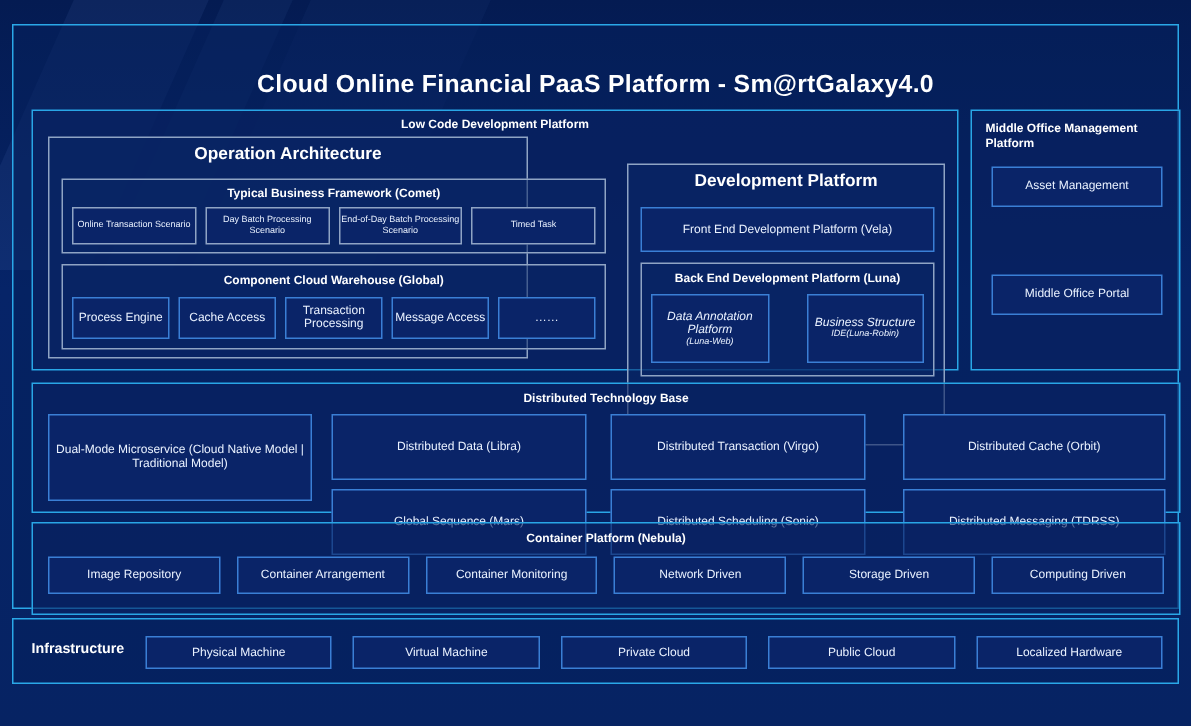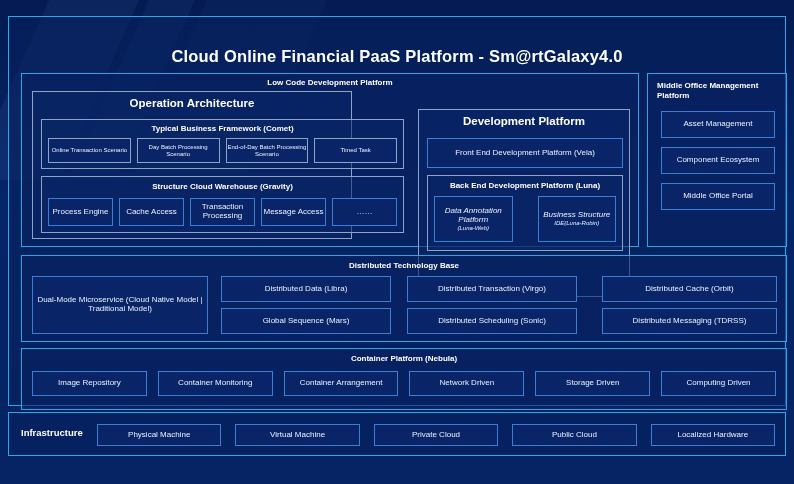--- a/index.html
+++ b/index.html
@@ -161,21 +161,21 @@
   }
   #dtb > .panel-title { font-size: 8px; padding-top: 5px; }
   #dtb .dual {
     position: absolute; left: 10px; top: 20px; width: 176px; height: 58px;
     font-size: 8px;
   }
   #dtb .col {
     position: absolute; top: 20px; width: 170px;
     display: flex; flex-direction: column; gap: 6px;
   }
-  #dtb .col .chip { height: 26px; font-size: 8px; text-align: center; }
+  #dtb .col .chip { height: 44px; font-size: 8px; text-align: center; }
   #dtb .col.k1 { left: 199px; width: 170px; }
   #dtb .col.k2 { left: 385px; width: 170px; }
   #dtb .col.k3 { left: 580px; width: 175px; }
 
   
   #cplat {
     position: absolute; left: 12px; top: 331px; width: 766px; height: 62px;
   }
   #cplat > .panel-title { font-size: 8px; padding-top: 5px; }
   #cplat .row {
@@ -219,21 +219,21 @@
           <div class="panel-title">Typical Business Framework (Comet)</div>
           <div class="row">
             <div class="chip">Online Transaction Scenario</div>
             <div class="chip">Day Batch Processing Scenario</div>
             <div class="chip">End-of-Day Batch Processing Scenario</div>
             <div class="chip">Timed Task</div>
           </div>
         </div>
 
         <div class="panel panel-grey" id="ccw">
-          <div class="panel-title">Structure Cloud Warehouse (Gravity)</div>
+          <div class="panel-title">Component Cloud Warehouse (Global)</div>
           <div class="row">
             <div class="chip chip-blue">Process Engine</div>
             <div class="chip chip-blue">Cache Access</div>
             <div class="chip chip-blue">Transaction Processing</div>
             <div class="chip chip-blue">Message Access</div>
             <div class="chip chip-blue">……</div>
           </div>
         </div>
       </div>
 
@@ -254,21 +254,20 @@
               <span class="sub">IDE(Luna-Robin)</span>
             </div>
           </div>
         </div>
       </div>
     </div>
 
     <div class="panel panel-cyan" id="midoffice">
       <div class="mo-title">Middle Office Management Platform</div>
       <div class="chip chip-blue c0">Asset Management</div>
-      <div class="chip chip-blue c1">Component Ecosystem</div>
       <div class="chip chip-blue c2">Middle Office Portal</div>
     </div>
 
     <div class="panel panel-cyan" id="dtb">
       <div class="panel-title">Distributed Technology Base</div>
 
       <div class="chip chip-blue dual">Dual-Mode Microservice (Cloud Native Model | Traditional Model)</div>
 
       <div class="col k1">
         <div class="chip chip-blue">Distributed Data (Libra)</div>
@@ -281,22 +280,22 @@
       <div class="col k3">
         <div class="chip chip-blue">Distributed Cache (Orbit)</div>
         <div class="chip chip-blue">Distributed Messaging (TDRSS)</div>
       </div>
     </div>
 
     <div class="panel panel-cyan" id="cplat">
       <div class="panel-title">Container Platform (Nebula)</div>
       <div class="row">
         <div class="chip chip-blue">Image Repository</div>
+        <div class="chip chip-blue">Container Arrangement</div>
         <div class="chip chip-blue">Container Monitoring</div>
-        <div class="chip chip-blue">Container Arrangement</div>
         <div class="chip chip-blue">Network Driven</div>
         <div class="chip chip-blue">Storage Driven</div>
         <div class="chip chip-blue">Computing Driven</div>
       </div>
     </div>
   </div>
 
   <div class="frame-outer" id="infra-frame">
     <div id="infra-label">Infrastructure</div>
     <div id="infra-row">

